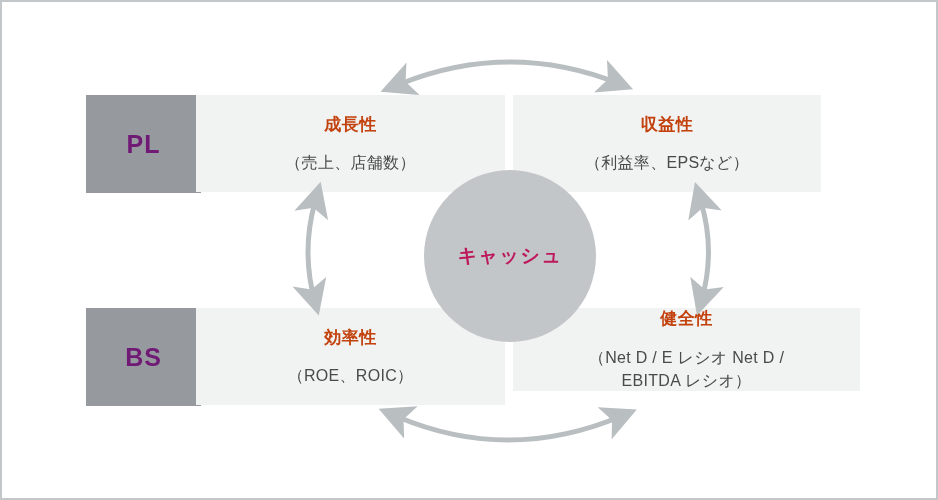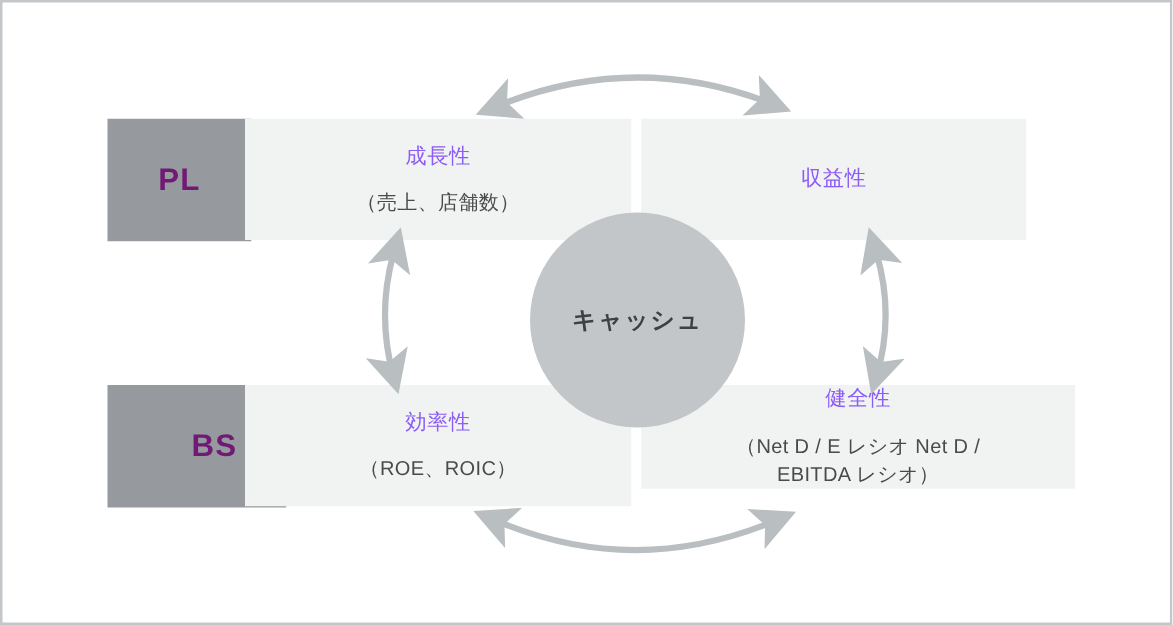--- a/index.html
+++ b/index.html
@@ -28,43 +28,43 @@
     background: #969a9e;
     color: #701a75;
     font-size: 25px;
     font-weight: bold;
     letter-spacing: 1px;
     display: flex;
     align-items: center;
     justify-content: center;
   }
   #label-pl { left: 84px; top: 93px; }
-  #label-bs { left: 84px; top: 306px; padding-left: 28px; }
+  #label-bs { left: 84px; top: 306px; }
 
   
   .panel {
     position: absolute;
     background: #f1f2f2;
     display: flex;
     flex-direction: column;
     align-items: center;
     justify-content: center;
     text-align: center;
     box-sizing: border-box;
     padding: 4px 10px;
   }
   #panel-growth      { left: 194px; top: 93px;  width: 309px; height: 97px; }
   #panel-profit      { left: 511px; top: 93px;  width: 308px; height: 97px; }
   #panel-efficiency  { left: 194px; top: 306px; width: 309px; height: 97px; }
   #panel-soundness   { left: 511px; top: 306px; width: 347px; height: 83px; }
 
   .panel-title {
     font-size: 17px;
-    font-weight: normal;
-    color: #8b5cf6;
+    font-weight: bold;
+    color: #c2410c;
     line-height: 1.45;
     letter-spacing: 0.5px;
   }
   .panel-sub {
     font-size: 16px;
     font-weight: normal;
     color: #4a4a4a;
     line-height: 1.45;
     letter-spacing: 0.3px;
     margin-top: 14px;
@@ -84,21 +84,21 @@
     border-radius: 50%;
     background: #c2c6c9;
     display: flex;
     align-items: center;
     justify-content: center;
     z-index: 5;
   }
   #center-circle .circle-label {
     font-size: 19px;
     font-weight: bold;
-    color: #404040;
+    color: #be185d;
     letter-spacing: 1.5px;
   }
 
   
   #arrows-layer {
     position: absolute;
     left: 0;
     top: 0;
     width: 938px;
     height: 500px;
@@ -138,20 +138,21 @@
     <span>BS</span>
   </div>
 
   <div class="panel" id="panel-growth">
     <div class="panel-title">成長性</div>
     <div class="panel-sub">（売上、店舗数）</div>
   </div>
 
   <div class="panel" id="panel-profit">
     <div class="panel-title">収益性</div>
+    <div class="panel-sub">（利益率、EPSなど）</div>
   </div>
 
   <div class="panel" id="panel-efficiency">
     <div class="panel-title">効率性</div>
     <div class="panel-sub">（ROE、ROIC）</div>
   </div>
 
   <div class="panel" id="panel-soundness">
     <div class="panel-title">健全性</div>
     <div class="panel-sub">（Net D / E レシオ Net D / EBITDA レシオ）</div>

